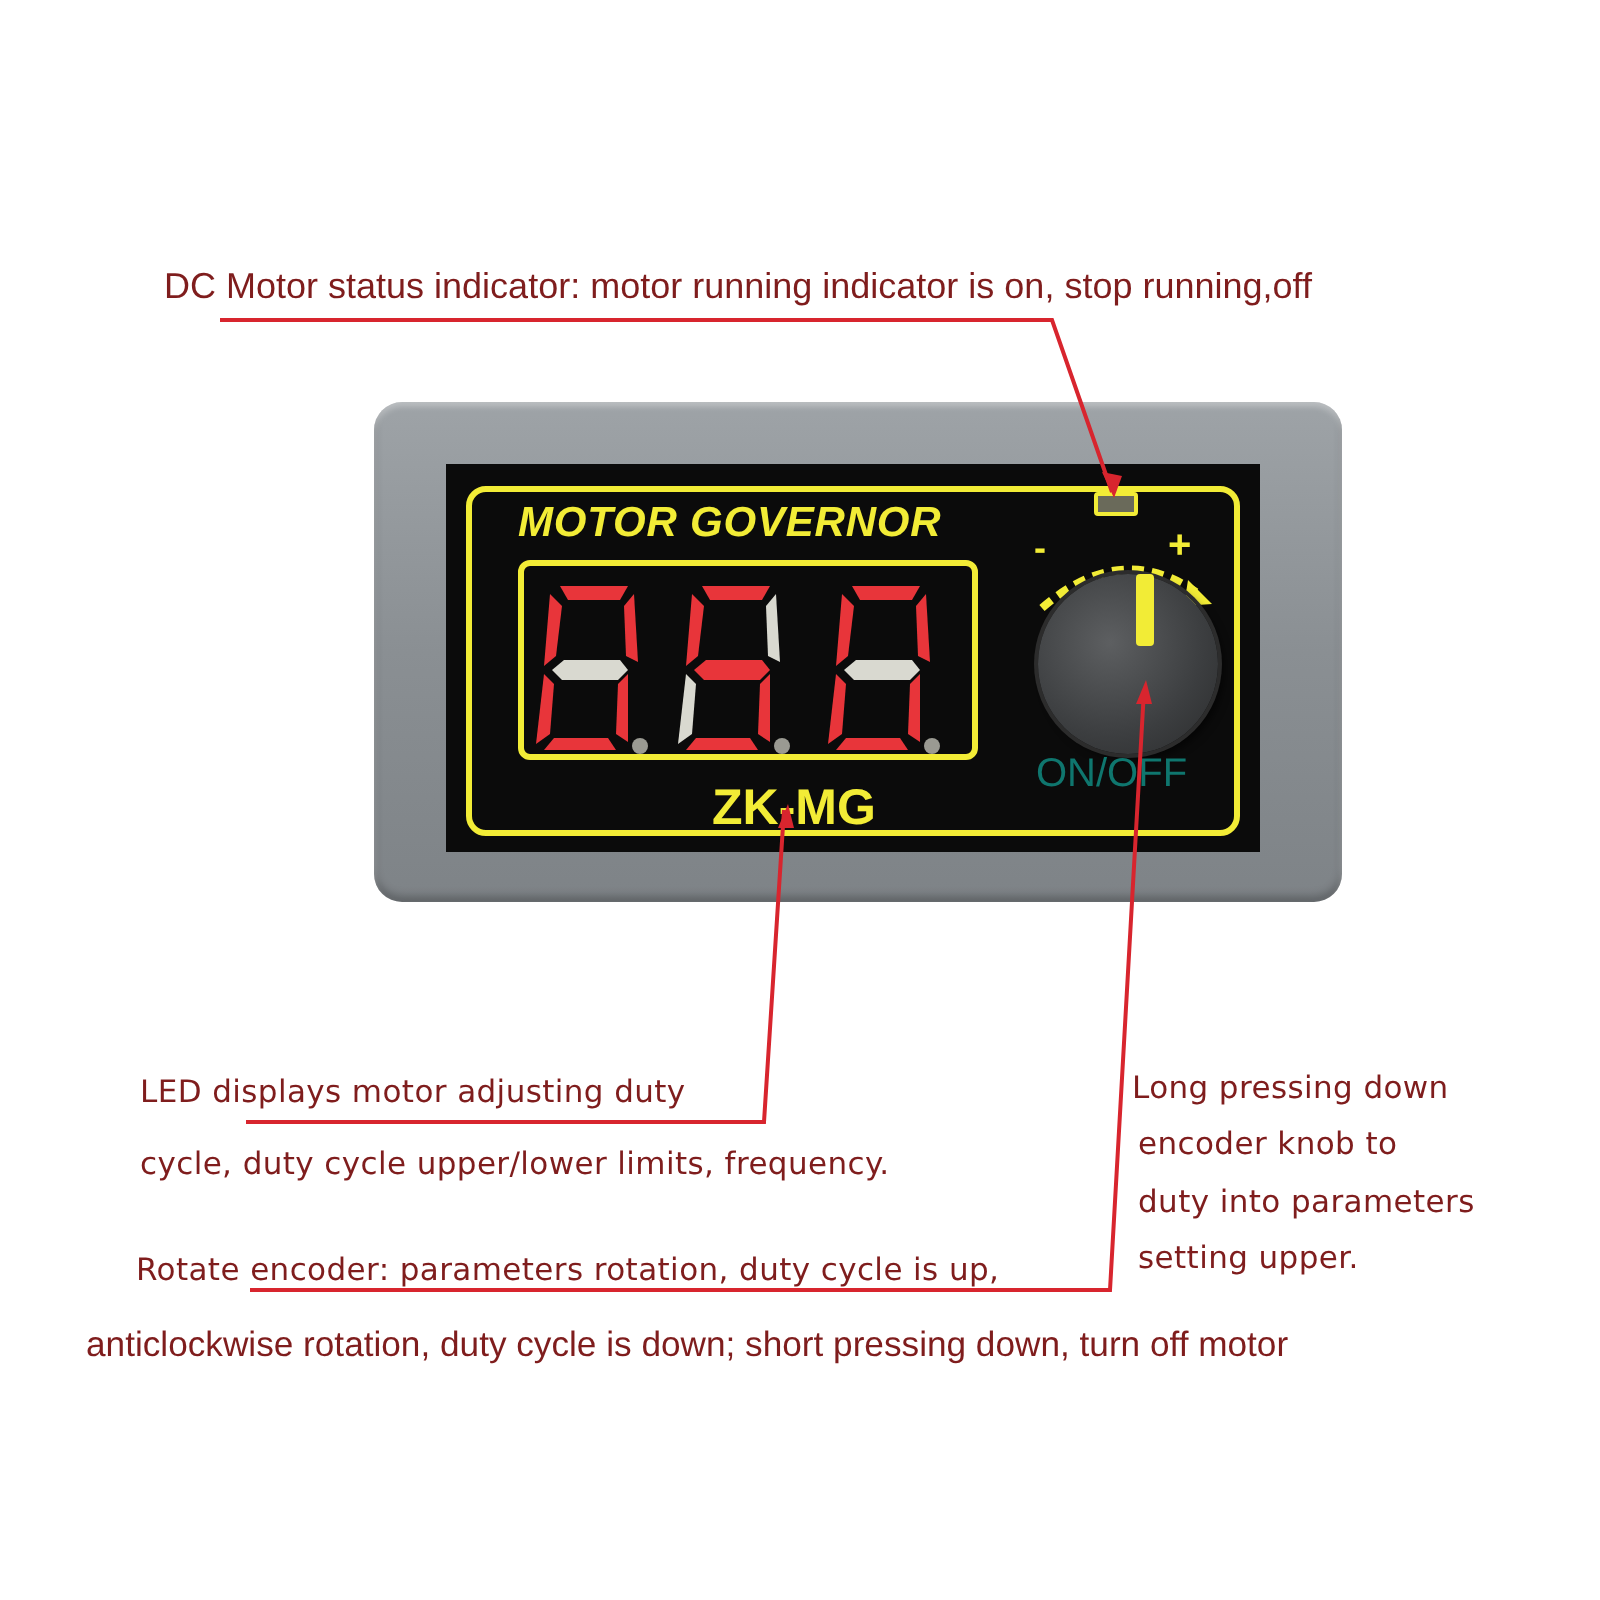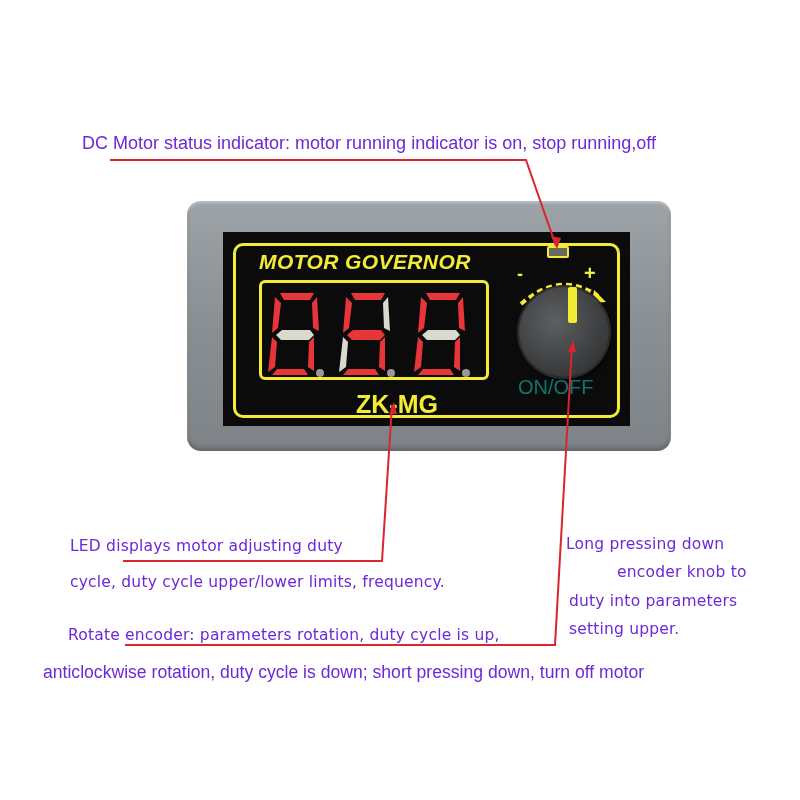--- a/index.html
+++ b/index.html
@@ -1,17 +1,17 @@
 <!DOCTYPE html>
 <html><head>
 <meta charset="utf-8">
 <style>
   html,body{margin:0;padding:0;background:#ffffff;}
   body{width:800px;height:800px;position:relative;overflow:hidden;font-family:"Liberation Sans",sans-serif;}
-  .lbl{position:absolute;color:#6d28d9;white-space:nowrap;}
+  .lbl{position:absolute;color:#7f1d1d;white-space:nowrap;}
   .cond{font-family:"Liberation Sans",sans-serif;transform-origin:left top;}
   .wide{font-family:"DejaVu Sans",sans-serif;letter-spacing:0.2px;}
   .case{position:absolute;left:187px;top:201px;width:484px;height:250px;background:linear-gradient(#9ea3a7,#8a8f93 50%,#7e8387);border-radius:14px;box-shadow:inset 0 2px 3px rgba(255,255,255,.35),inset 0 -3px 4px rgba(0,0,0,.25);}
   .panel{position:absolute;left:223px;top:232px;width:407px;height:194px;background:#0b0b0b;}
   .frame{position:absolute;left:233px;top:243px;width:387px;height:175px;border:3px solid #f2ec36;border-radius:10px;box-sizing:border-box;}
   .title{position:absolute;left:259px;top:250px;font-weight:bold;font-size:21px;color:#f2ec36;letter-spacing:0.4px;font-style:italic;}
   .disp{position:absolute;left:259px;top:280px;width:230px;height:100px;border:3px solid #f2ec36;border-radius:6px;box-sizing:border-box;}
   .model{position:absolute;left:330px;top:390px;font-weight:bold;font-size:25px;color:#f2ec36;margin-left:26px;}
   .onoff{position:absolute;left:518px;top:376px;font-size:20px;color:#0f766e;}
   .led{position:absolute;left:547px;top:246px;width:22px;height:12px;border:2px solid #f2ec36;border-radius:2px;background:#6a6a5a;box-sizing:border-box;}
@@ -85,18 +85,18 @@
   <polyline points="125,645 555,645 572,345" stroke="#d8252e" stroke-width="2" fill="none"></polyline>
   <polygon points="568,352 576,352 573,340" fill="#d8252e"></polygon>
 </svg>
 
 <div class="lbl cond" style="left:82px;top:133px;font-size:18px;">DC Motor status indicator: motor running indicator is on, stop running,off</div>
 
 <div class="lbl wide" style="left:70px;top:537px;font-size:15.5px;">LED displays motor adjusting duty</div>
 <div class="lbl wide" style="left:70px;top:573px;font-size:15.5px;">cycle, duty cycle upper/lower limits, frequency.</div>
 
 <div class="lbl wide" style="left:566px;top:535px;font-size:15.5px;">Long pressing down</div>
-<div class="lbl wide" style="left:569px;top:563px;font-size:15.5px;margin-left:48px;">encoder knob to</div>
+<div class="lbl wide" style="left:569px;top:563px;font-size:15.5px;">encoder knob to</div>
 <div class="lbl wide" style="left:569px;top:592px;font-size:15.5px;">duty into parameters</div>
 <div class="lbl wide" style="left:569px;top:620px;font-size:15.5px;">setting upper.</div>
 
 <div class="lbl wide" style="left:68px;top:626px;font-size:15.5px;">Rotate encoder: parameters rotation, duty cycle is up,</div>
 <div class="lbl cond" style="left:43px;top:662px;font-size:17.6px;">anticlockwise rotation, duty cycle is down; short pressing down, turn off motor</div>
 
 </body></html>

